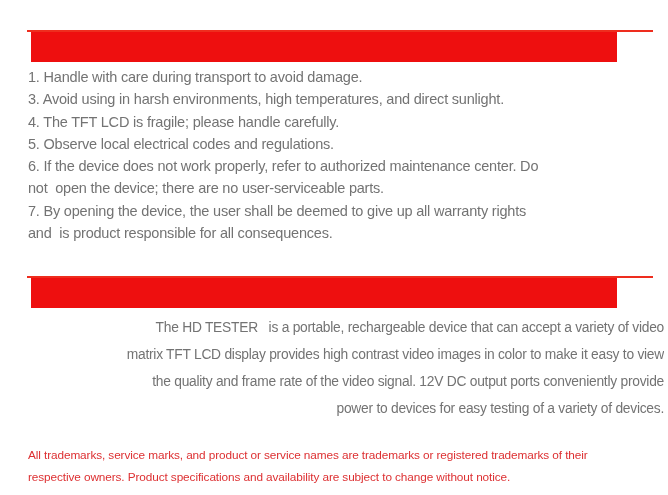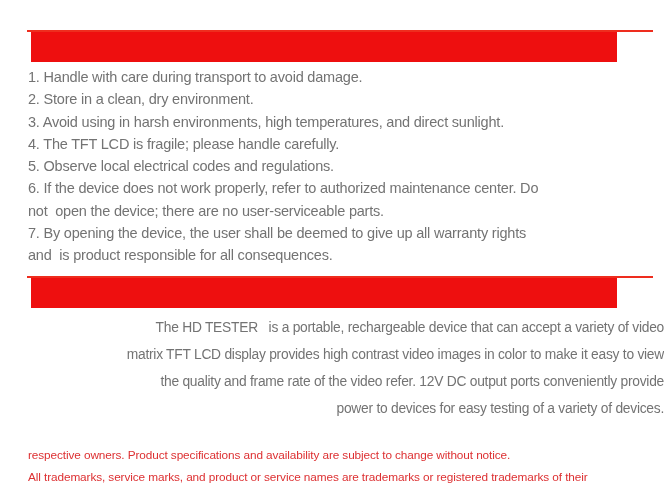--- a/index.html
+++ b/index.html
@@ -72,40 +72,39 @@
 
 <div id="page">
 
   <div id="rule-1" class="header-rule"></div>
   <div id="bar-1" class="title-bar">
     
   </div>
 
   <div id="safety-list" class="textblock">
     <div class="line">1. Handle with care during transport to avoid damage.</div>
-    <div class="line">2. Store in a clean, dry environment.</div>
     <div class="line">3. Avoid using in harsh environments, high temperatures, and direct sunlight.</div>
     <div class="line">4. The TFT LCD is fragile; please handle carefully.</div>
     <div class="line">5. Observe local electrical codes and regulations.</div>
     <div class="line">6. If the device does not work properly, refer to authorized maintenance center. Do</div>
     <div class="line">not  open the device; there are no user-serviceable parts.</div>
     <div class="line">7. By opening the device, the user shall be deemed to give up all warranty rights</div>
     <div class="line">and  is product responsible for all consequences.</div>
   </div>
 
   <div id="rule-2" class="header-rule"></div>
   <div id="bar-2" class="title-bar">
     
   </div>
 
   <div id="intro-paragraph" class="textblock">
     <div class="line">The HD TESTER   is a portable, rechargeable device that can accept a variety of video</div>
     <div class="line">matrix TFT LCD display provides high contrast video images in color to make it easy to view</div>
-    <div class="line">the quality and frame rate of the video refer. 12V DC output ports conveniently provide</div>
+    <div class="line">the quality and frame rate of the video signal. 12V DC output ports conveniently provide</div>
     <div class="line">power to devices for easy testing of a variety of devices.</div>
   </div>
 
   <div id="disclaimer" class="textblock">
+    <div class="line">All trademarks, service marks, and product or service names are trademarks or registered trademarks of their</div>
     <div class="line">respective owners. Product specifications and availability are subject to change without notice.</div>
-    <div class="line">All trademarks, service marks, and product or service names are trademarks or registered trademarks of their</div>
   </div>
 
 </div>
 
 </body></html>

